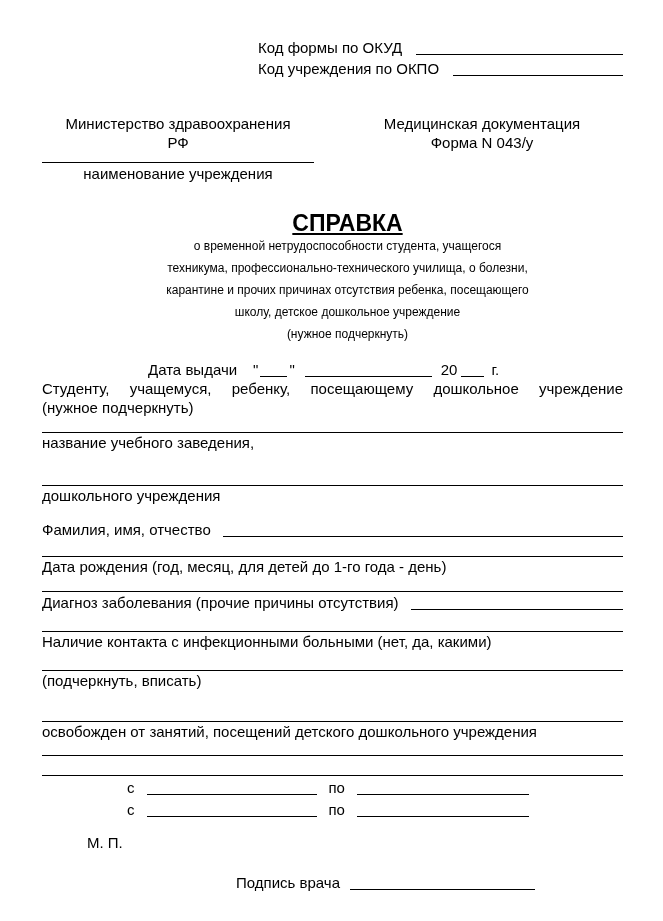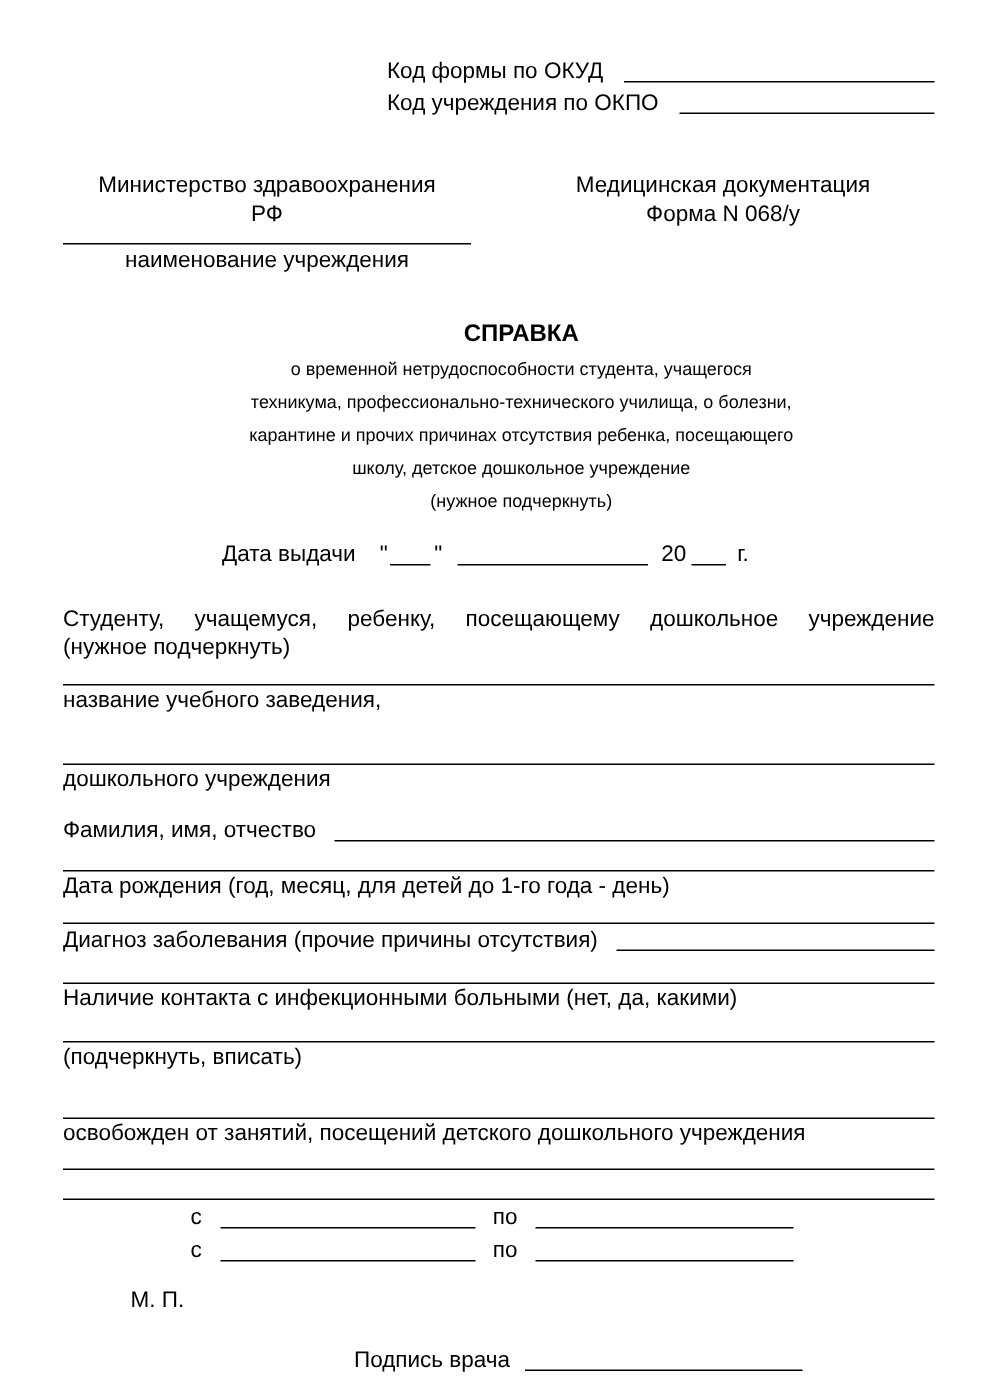--- a/index.html
+++ b/index.html
@@ -28,36 +28,36 @@
 
   
   .org-row { display: flex; justify-content: space-between; margin-top: 36px; }
   .org-left { width: 272px; text-align: center; }
   .org-left .uline-block { margin-top: 10px; border-bottom: 1px solid #000; height: 0; }
   .org-left .small-caption { margin-top: 1px; }
   .org-right { width: 250px; margin-right: 16px; text-align: center; }
 
   
   .title-block { margin-top: 28px; margin-left: 30px; text-align: center; }
-  .heading { font-size: 16px; font-weight: bold; line-height: 24px; }
+  .heading { font-size: 23px; font-weight: bold; line-height: 24px; text-decoration: underline; }
   .subtitle div { font-size: 12px; line-height: 22px; white-space: nowrap; }
 
   
   .date-row { display: flex; align-items: flex-end; margin: 14px 0 0 106px; height: 20px; white-space: nowrap; }
   .date-row .q { margin-left: 16px; }
   .date-row .q2 { margin-left: 2px; }
   .date-row .uline { margin-bottom: 2px; }
   .dr-day { width: 27px; margin-left: 2px; }
   .dr-month { width: 127px; margin-left: 10px; }
   .c20 { margin-left: 9px; }
   .dr-year { width: 23px; margin-left: 4px; }
   .g { margin-left: 7px; }
 
   
-  .recipient { margin-top: 24px; text-align: justify; text-align-last: justify; }
+  .recipient { margin-top: 0; text-align: justify; text-align-last: justify; }
   .recipient-note { margin-top: 0; }
 
   .caption { text-align: left; }
   .plain { }
 
   .mt14 { margin-top: 14px; } .mt15 { margin-top: 15px; } .mt17 { margin-top: 17px; }
   .mt19 { margin-top: 19px; } .mt31 { margin-top: 31px; } .mt33 { margin-top: 33px; }
 
   .field-row { display: flex; align-items: flex-end; height: 20px; }
   .field-row .lbl { white-space: nowrap; }
@@ -93,21 +93,21 @@
 
   <div class="org-row">
     <div class="org-left">
       <div>Министерство здравоохранения</div>
       <div>РФ</div>
       <div class="uline-block"></div>
       <div class="small-caption">наименование учреждения</div>
     </div>
     <div class="org-right">
       <div>Медицинская документация</div>
-      <div>Форма N 068/у</div>
+      <div>Форма N 043/у</div>
     </div>
   </div>
 
   <div class="title-block">
     <div class="heading">СПРАВКА</div>
     <div class="subtitle">
       <div>о временной нетрудоспособности студента, учащегося</div>
       <div>техникума, профессионально-технического училища, о болезни,</div>
       <div>карантине и прочих причинах отсутствия ребенка, посещающего</div>
       <div>школу, детское дошкольное учреждение</div>

